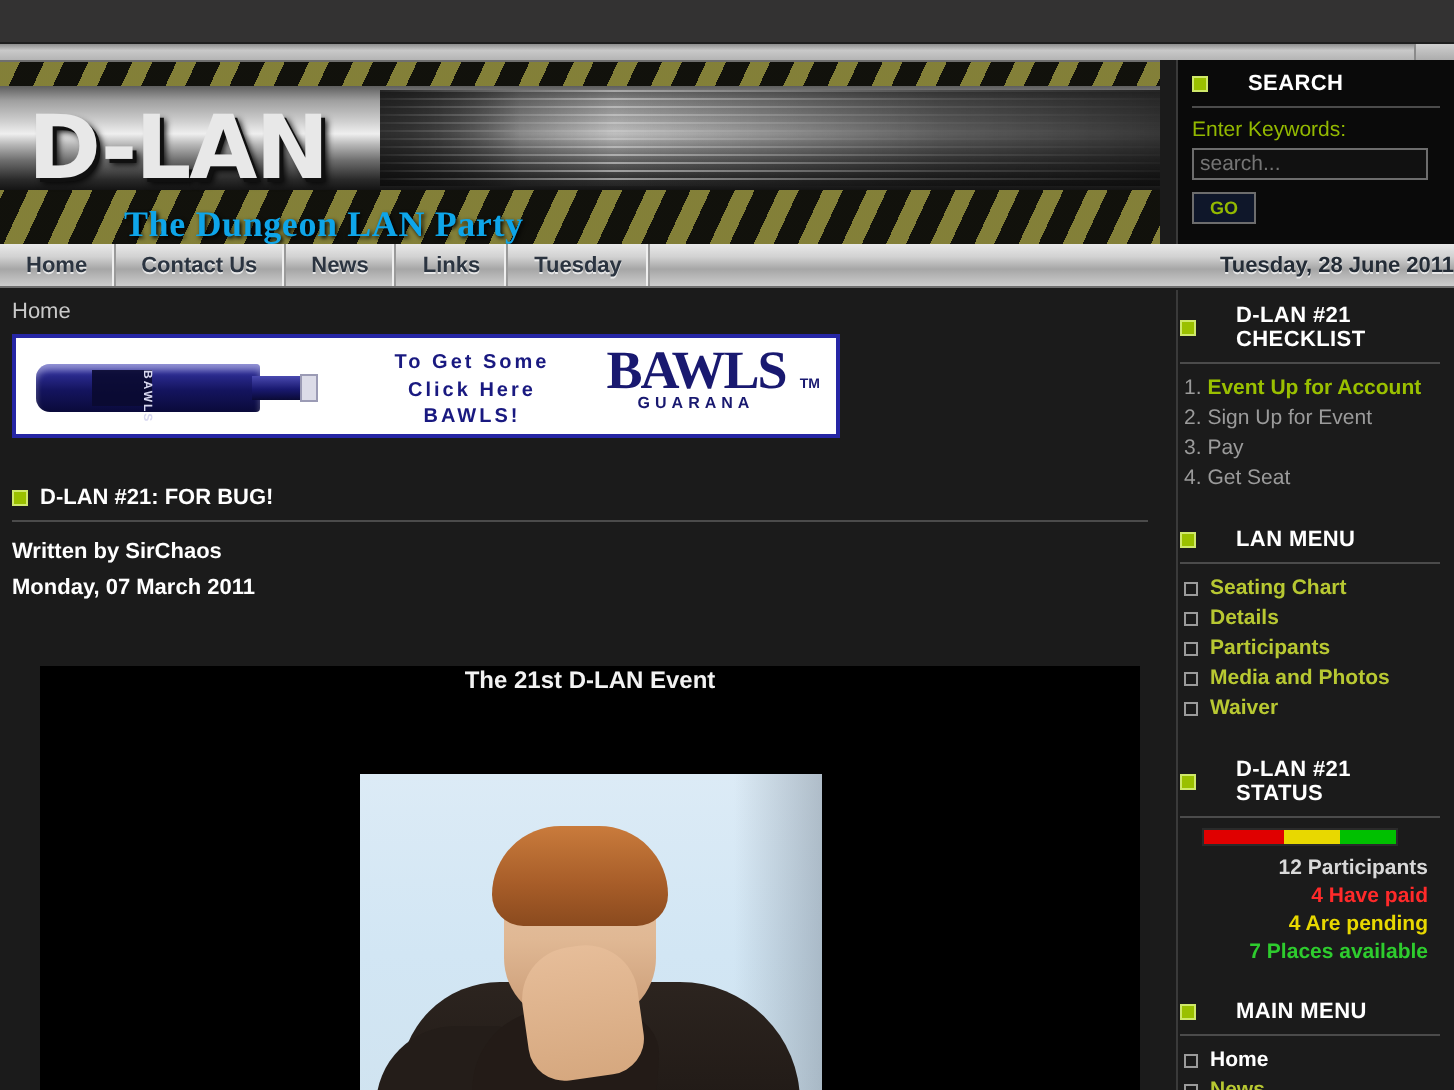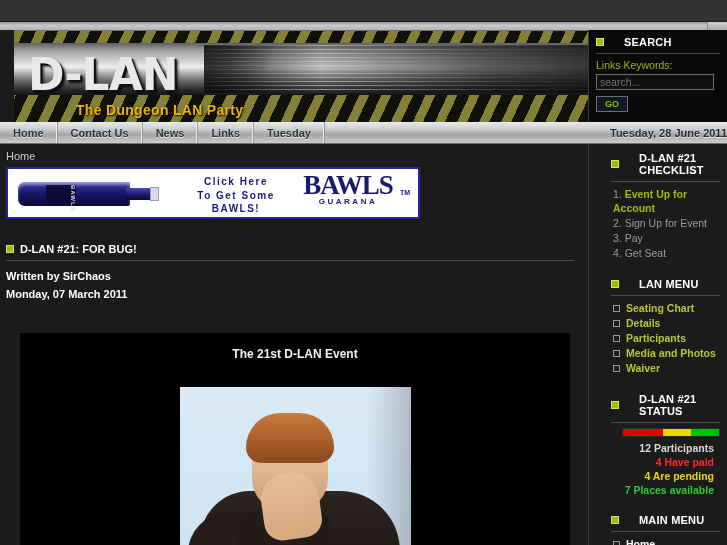--- a/index.html
+++ b/index.html
@@ -32,21 +32,21 @@
 
   
   #page {
     position: absolute; left: 0; top: 30px; width: 727px; height: 515px;
     background: #1b1b1b;
     overflow: hidden;
   }
 
   
   #header-wrap {
-    position: absolute; left: 14px; top: 0; width: 580px; height: 92px;
+    position: absolute; left: 0; top: 0; width: 580px; height: 92px;
     background: #0c0c0c;
     border-top: 1px solid #6f6f6f;
     overflow: hidden;
   }
   #hazard-bg {
     position: absolute; left: 0; top: 0; width: 580px; height: 92px;
     background:
       repeating-linear-gradient(115deg,
         rgba(152,148,64,0.85) 0px, rgba(152,148,64,0.85) 9px,
         rgba(18,18,12,0.9) 9px,   rgba(18,18,12,0.9) 20px);
@@ -75,22 +75,22 @@
   #site-logo {
     position: absolute; left: 14px; top: 22px;
     font-family: "DejaVu Sans", sans-serif;
     font-size: 44px; font-weight: bold; letter-spacing: -1px;
     color: #e8e8e8;
     text-shadow: 2px 2px 0 #101010, 3px 3px 3px rgba(0,0,0,.9);
     line-height: 1;
   }
   #site-tagline {
     position: absolute; left: 62px; top: 71px;
-    font-family: Liberation Sans, sans-serif;
-    font-size: 14px; font-weight: bold; color: #eab308;
+    font-family: Liberation Serif, serif;
+    font-size: 18px; font-weight: bold; color: #0ea5e9;
     letter-spacing: .3px;
     text-shadow: 1px 1px 2px #000;
   }
 
   
   #search-panel {
     position: absolute; left: 588px; top: 0; width: 139px; height: 92px;
     background: #0a0a0a;
     border-left: 1px solid #3a3a3a;
     padding: 6px 7px 0 7px;
@@ -248,21 +248,21 @@
   }
 
   #article-body {
     position: absolute; left: 20px; top: 188px;
     width: 550px; bottom: 0;
     background: #000000;
     overflow: hidden;
   }
   #body-heading {
     color: #f2f2f2; font-size: 12px; font-weight: bold;
-    text-align: center; padding-top: 14px;
+    text-align: center; 
   }
   #body-photo {
     position: absolute; left: 160px; top: 54px;
     width: 231px; height: 200px;
     background: linear-gradient(to bottom, #dcebf6 0%, #d2e6f4 45%, #cfe2ee 100%);
     overflow: hidden;
   }
   .ph-wall-shadow {
     position: absolute; right: 0; top: 0; width: 44px; height: 200px;
     background: linear-gradient(to right, rgba(150,160,170,0) 0%, rgba(120,132,145,.45) 100%);
@@ -296,21 +296,21 @@
     position: absolute; left: 56px; top: 118px; width: 92px; height: 86px;
     background: #231b17; border-radius: 40px 20px 0 0;
     transform: rotate(4deg);
   }
 
   
   #sidebar {
     position: absolute; left: 588px; top: 115px; width: 139px; bottom: 0;
     background: #1b1b1b;
     border-left: 1px solid #3a3a3a;
-    padding: 7px 7px 0 22px;
+    padding: 7px 7px 0 1px;
     overflow: hidden;
   }
   .mod { margin-bottom: 17px; }
   .checklist { list-style: none; padding-left: 2px; }
   .checklist li {
     font-size: 10.5px; line-height: 14px; color: #9b9b9b;
     padding: 0 0 1px 0;
   }
   .checklist li.active {
     color: #9ac000; font-weight: bold;
@@ -364,21 +364,21 @@
     <div id="site-logo">D-LAN</div>
     <div id="site-tagline">The Dungeon LAN Party</div>
   </div>
 
   <div id="search-panel">
     <div class="mod-title">
       <span class="sq"></span>
       <span>SEARCH</span>
     </div>
     <div class="mod-rule"></div>
-    <label id="search-label">Links Keywords:</label>
+    <label id="search-label">Enter Keywords:</label>
     <input id="search-input" type="text" placeholder="search..." style="">
     <button id="search-go">GO</button>
   </div>
 
   <div id="navbar">
     <div class="nav-item">Home</div>
     <div class="nav-item">Contact Us</div>
     <div class="nav-item">News</div>
     <div class="nav-item">Links</div>
     <div class="nav-item">Tuesday</div>
@@ -391,22 +391,22 @@
     <div id="breadcrumb">Home</div>
 
     <div id="ad-banner">
       <div id="ad-bottle">
         <div class="bottle-body"></div>
         <div class="bottle-neck"></div>
         <div class="bottle-cap"></div>
         <div class="bottle-label">BAWLS</div>
       </div>
       <div id="ad-text">
+        <div>To Get Some</div>
         <div>Click Here</div>
-        <div>To Get Some</div>
         <div>BAWLS!</div>
       </div>
       <div id="ad-logo">
         <div id="ad-logo-main">BAWLS</div>
         <div id="ad-logo-tm">TM</div>
         <div id="ad-logo-sub">GUARANA</div>
       </div>
     </div>
 
     <div id="article-head">

